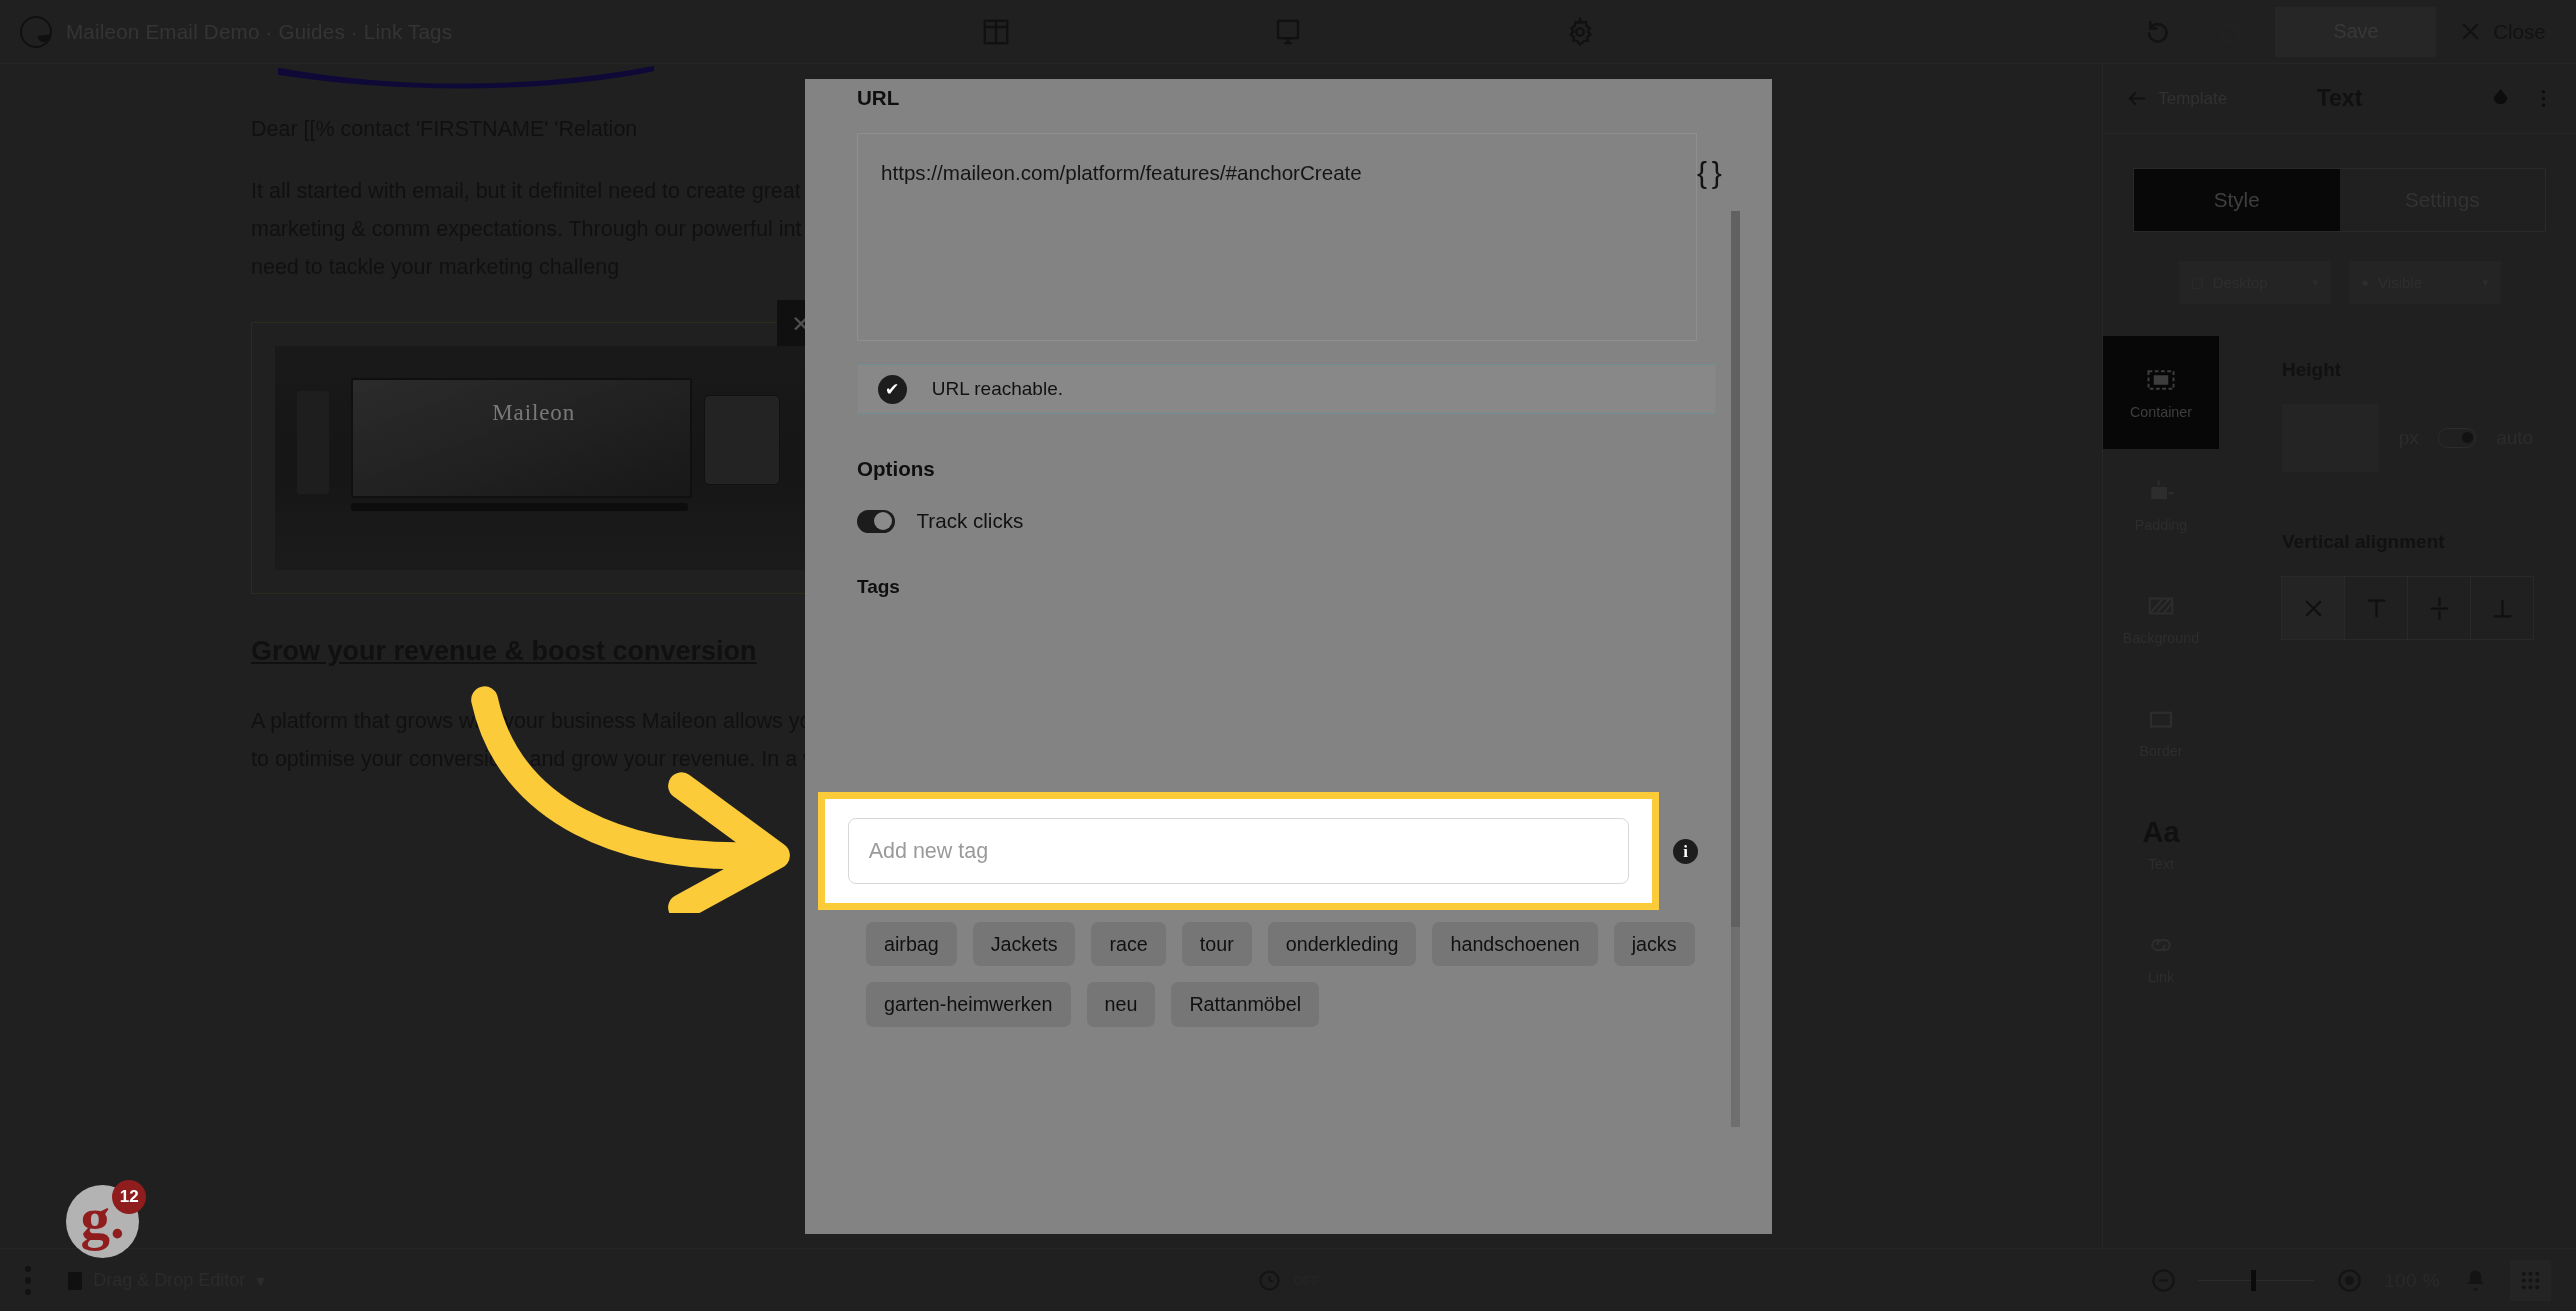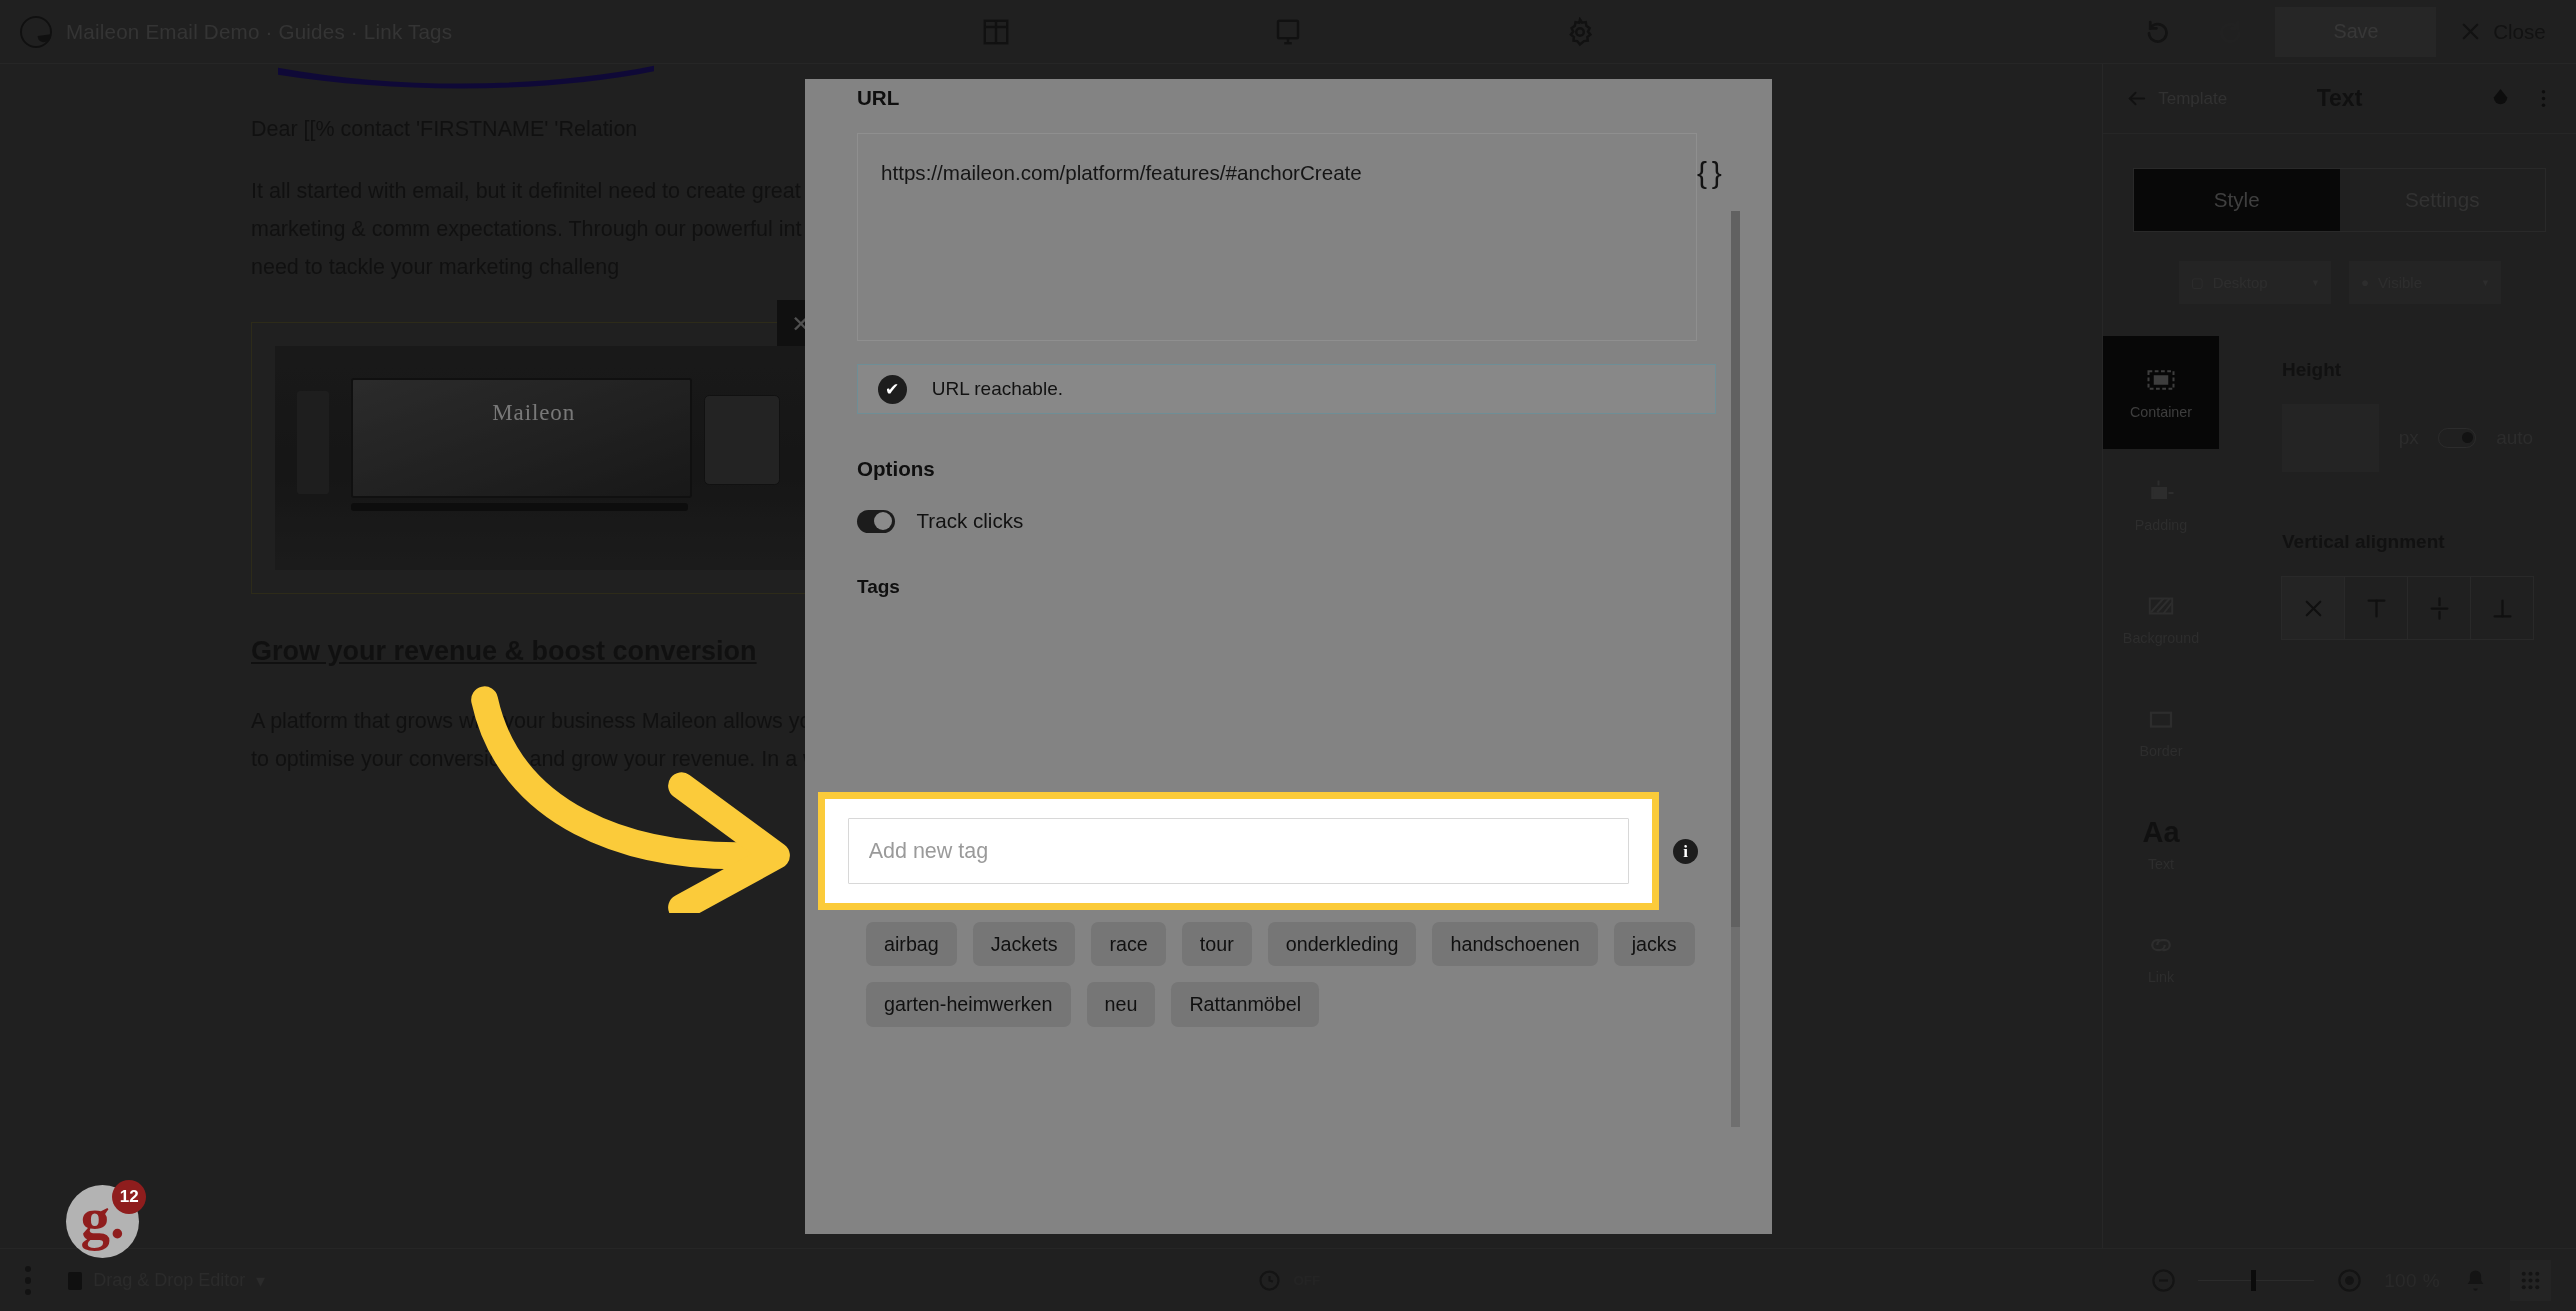--- a/index.html
+++ b/index.html
@@ -242,21 +242,21 @@
   .toggle-label { font-size: 20.6px; color: #111; }
 
   .tags-label { font-size: 19px; font-weight: bold; color: #0f0f0f; margin-top: 43px; }
 
   .tag-highlight {
     position: absolute; left: 818px; top: 792px; width: 841px; height: 118px;
     border: 7.2px solid #fbcb3a; background: #fff; z-index: 34;
     display: flex; align-items: center; padding: 0 23px;
   }
   .tag-input {
-    width: 100%; height: 66px; border: 0.9px solid #d8d8d8; border-radius: 1px;
+    width: 100%; height: 66px; border: 0.9px solid #d8d8d8; border-radius: 8px;
     padding: 0 19.7px; font-size: 21.5px; color: #111; outline: none;
     font-family: "Liberation Sans", sans-serif; background: #fff;
   }
   .tag-input::placeholder { color: #9a9a9a; }
   .info-dot {
     position: absolute; left: 1673px; top: 839px; width: 25px; height: 25px; border-radius: 50%;
     background: #1d1d1d; color: #fff; font-size: 17px; font-weight: bold;
     display: flex; align-items: center; justify-content: center;
     font-family: "Liberation Serif", serif; z-index: 35;
   }

